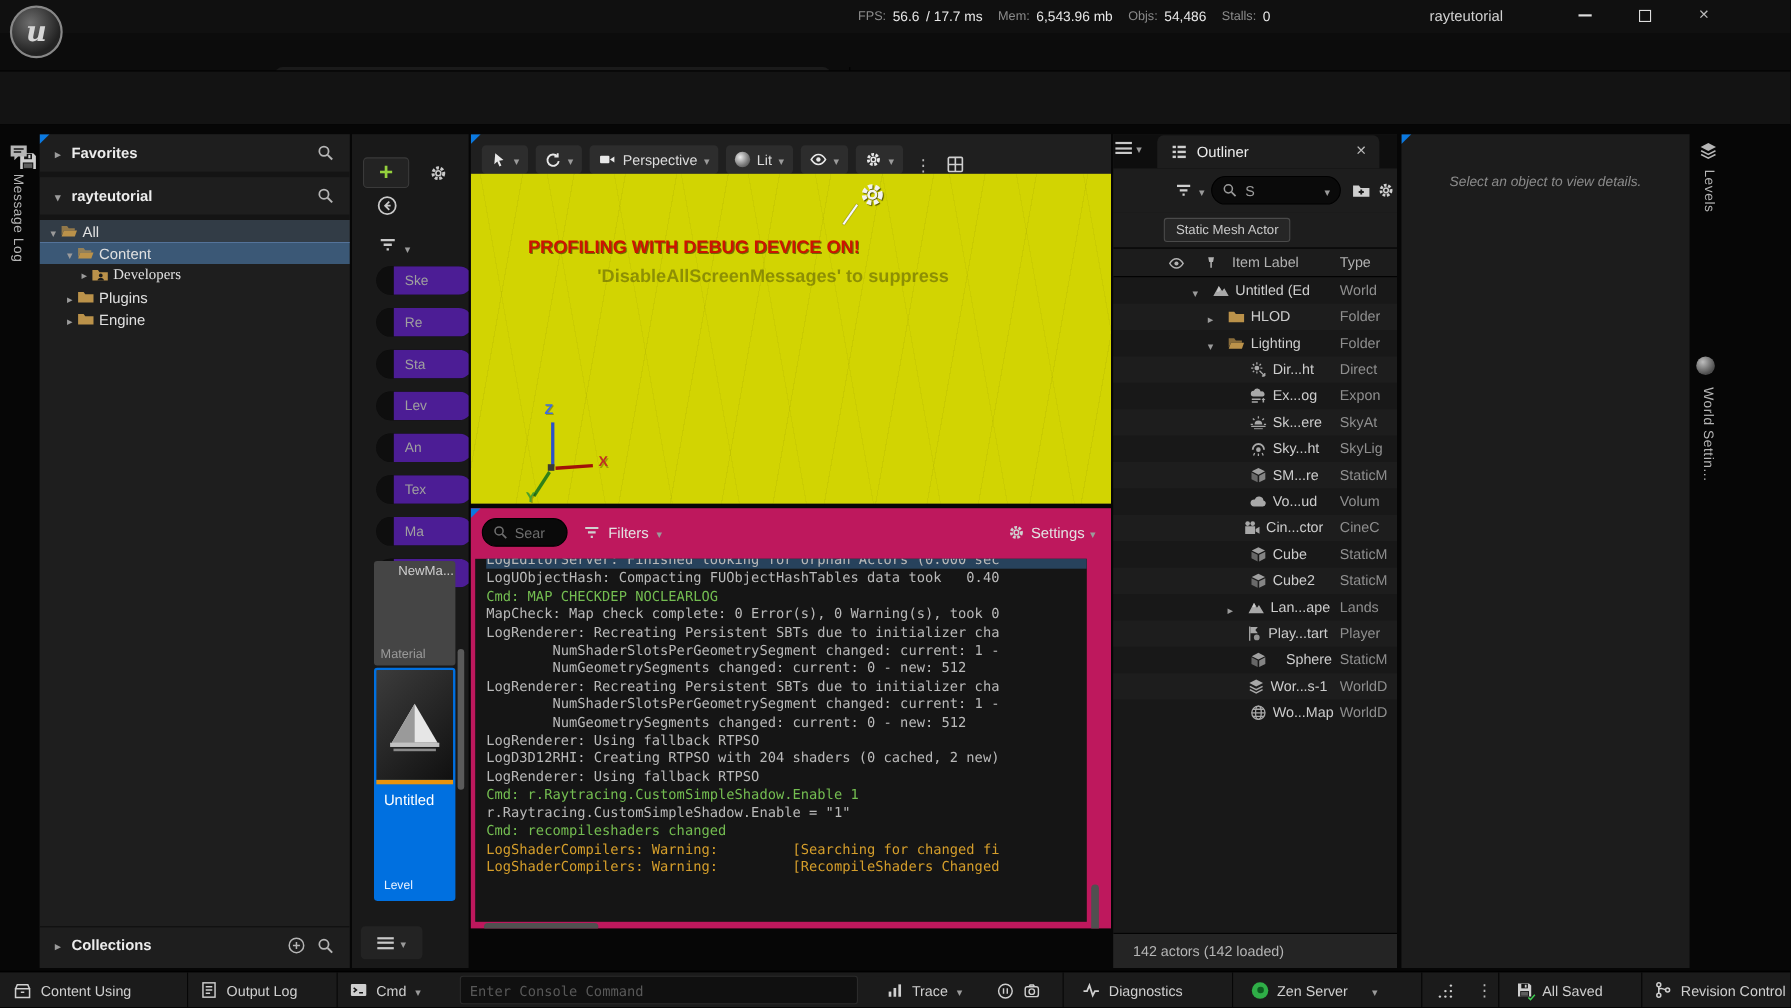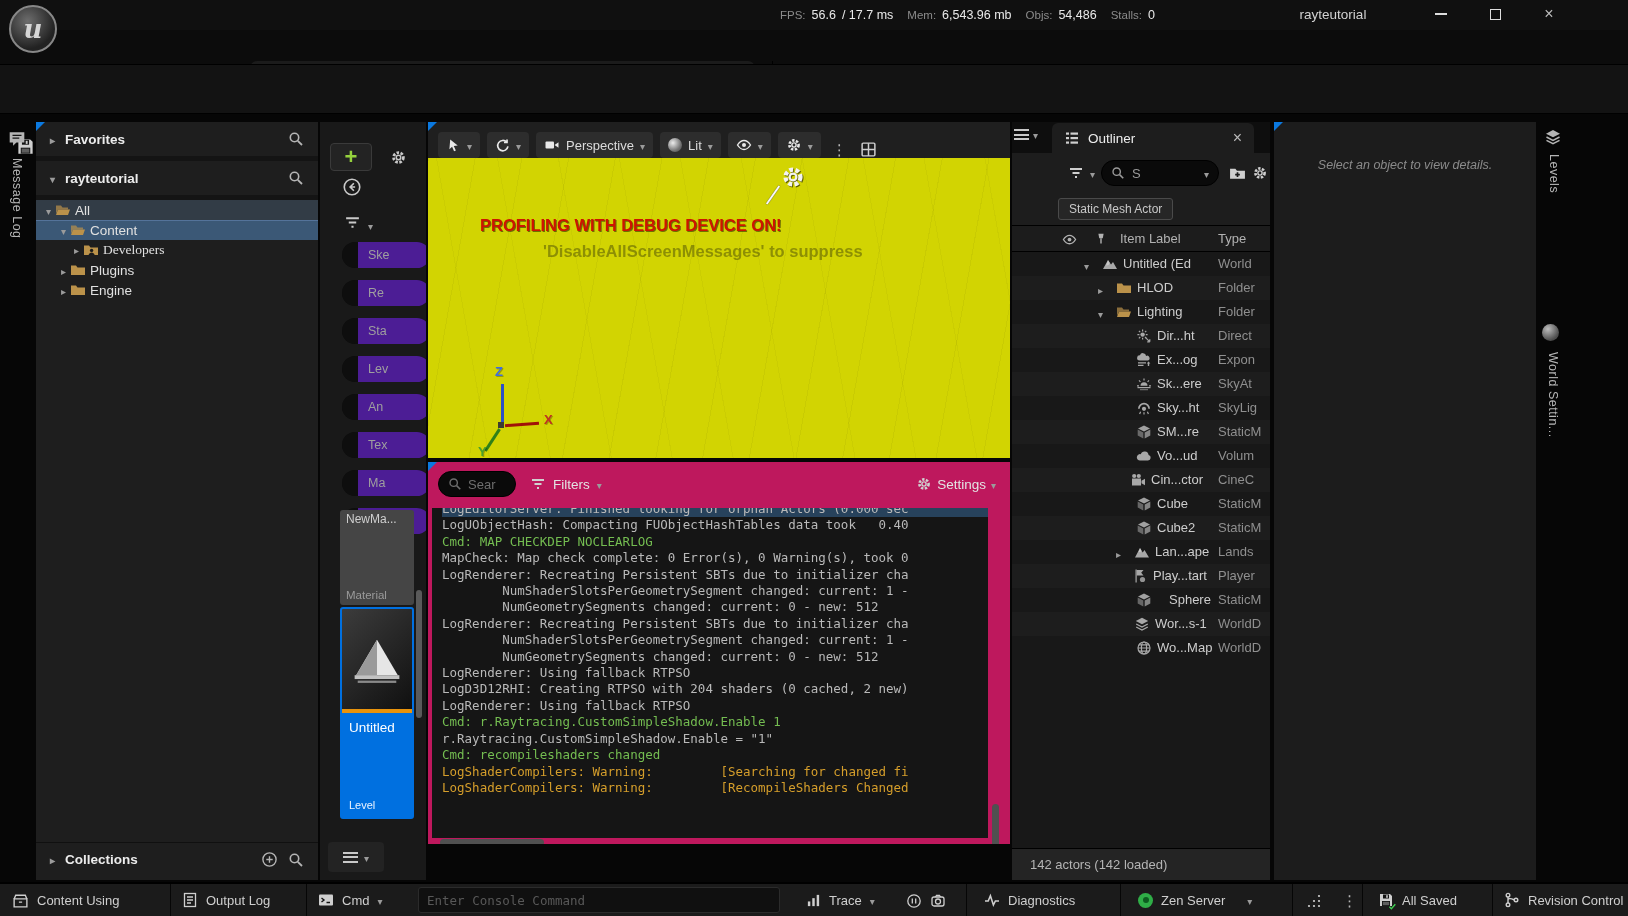--- a/index.html
+++ b/index.html
@@ -595,21 +595,21 @@
         <div class="chip" style="top: 348px; align-items: center;">
           <span class="chip-cap"></span>
           <span class="chip-lbl">Ma</span>
         </div>
         <div class="chip" style="top: 386px;">
           <span class="chip-cap"></span>
           <span class="chip-lbl">Lev</span>
         </div>
       </div>
     <div class="tile" id="tile-material">
-      <div style="padding:2px 6px;color:#cfcfcf;font-size:12px;white-space:nowrap">NewMa...</div>
+      <div style="padding:2px 22px;color:#cfcfcf;font-size:12px;white-space:nowrap">NewMa...</div>
       <div style="position:absolute;left:6px;bottom:4px;color:#9a9a9a;font-size:11.5px">Material</div>
     </div>
     <div class="tile" id="tile-untitled">
       <div id="tile-thumb">
           <svg width="54" height="54">
             <use href="#s-pyramid"></use>
           </svg>
         </div>
       <div id="tile-orange"></div>
       <div style="padding:7px 7px 0;color:#fff;font-size:13.5px">Untitled</div>

